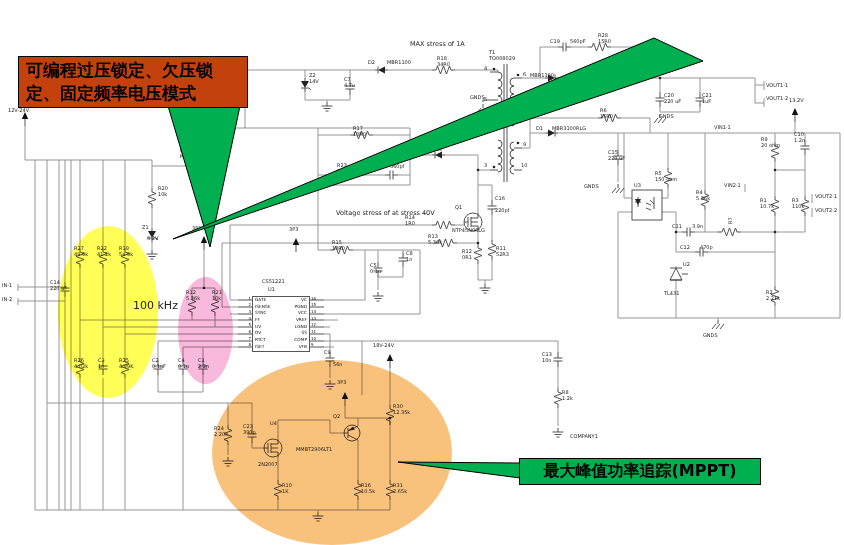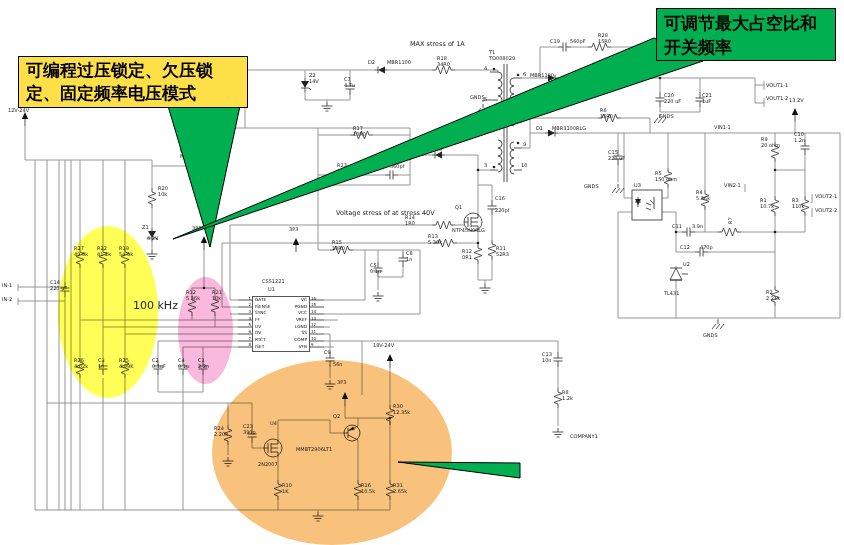--- a/index.html
+++ b/index.html
@@ -272,25 +272,25 @@
   <div class="hl" id="hlY" style="background-color: rgb(255, 255, 87);"></div>
   <div class="hl" id="hlP" style="background-color: rgb(249, 185, 220);"></div>
   <div class="hl" id="hlO" style="background-color: rgb(249, 194, 124);"></div>
 
   <svg id="ptr" width="844" height="545" viewBox="0 0 844 545">
     <polygon points="168,106 240,106 210,247" stroke="#000" stroke-width="1" fill="#00b050"></polygon>
     <polygon points="654,38 703,61 173,239" stroke="#000" stroke-width="1" fill="#00b050"></polygon>
     <polygon points="520,463 520,478 398,462" stroke="#000" stroke-width="1" fill="#00b050"></polygon>
   </svg>
 
-  <div class="callout" id="co1" style="background-color: #fde047; font-family: Liberation Serif, serif;">
+  <div class="callout" id="co1" style="background-color: #c2410c; font-family: Liberation Serif, serif;">
     <span>可编程过压锁定、欠压锁定、固定频率电压模式</span>
   </div>
-  <div class="callout" id="co2" style="background-color: rgb(0, 176, 80);">
-    <span>可调节最大占空比和开关频率</span>
+  <div class="callout" id="co3" style="background-color: rgb(0, 176, 80);">
+    <span>最大峰值功率追踪(MPPT)</span>
   </div>
 
   <div id="ic-u1">
       <div class="icrow">
         <span class="lp">1</span>
         <span class="ln">GATE</span>
         <span class="rn">VC</span>
         <span class="rp">16</span>
       </div>
       <div class="icrow">

